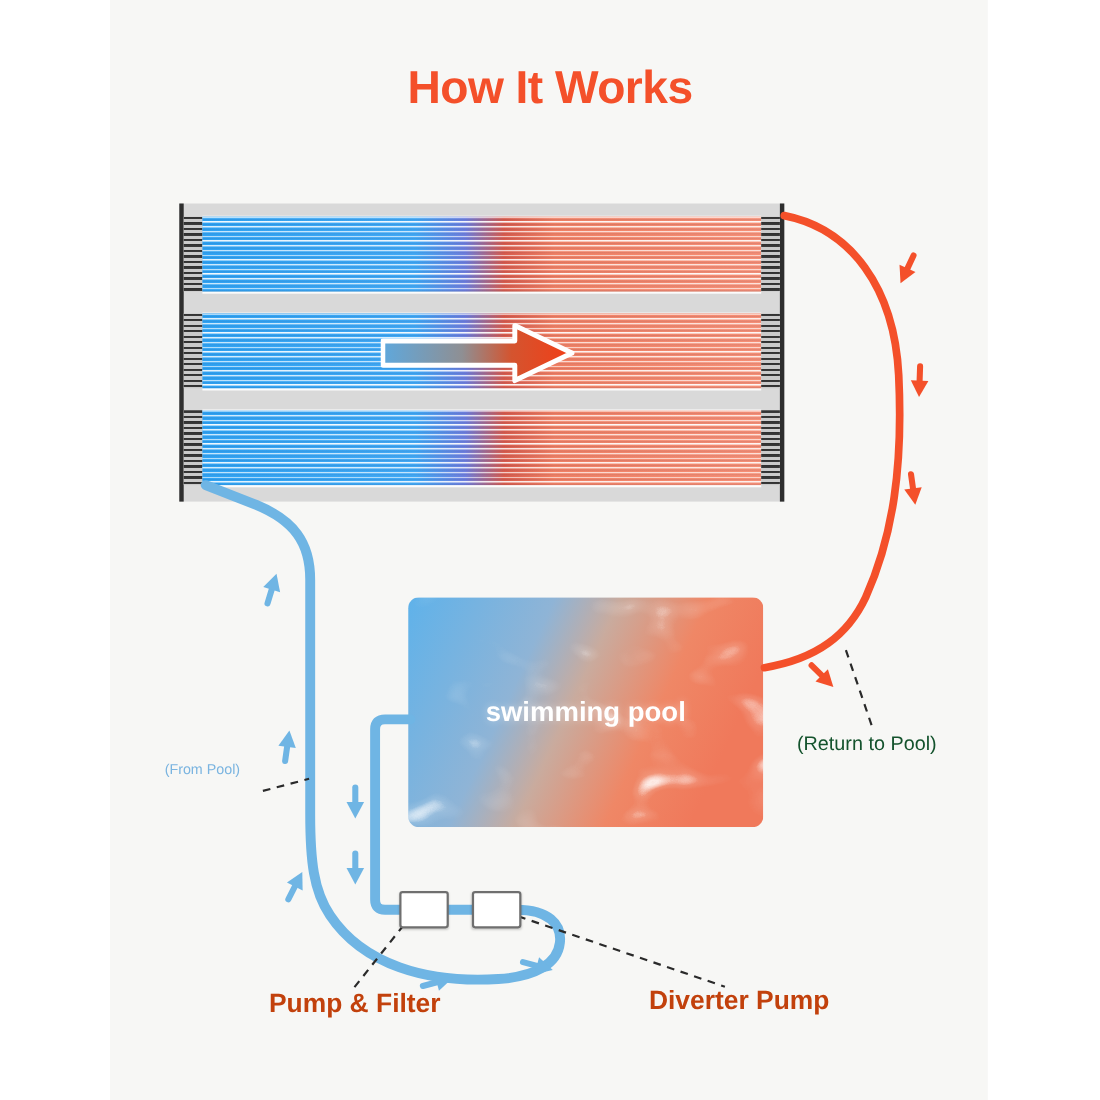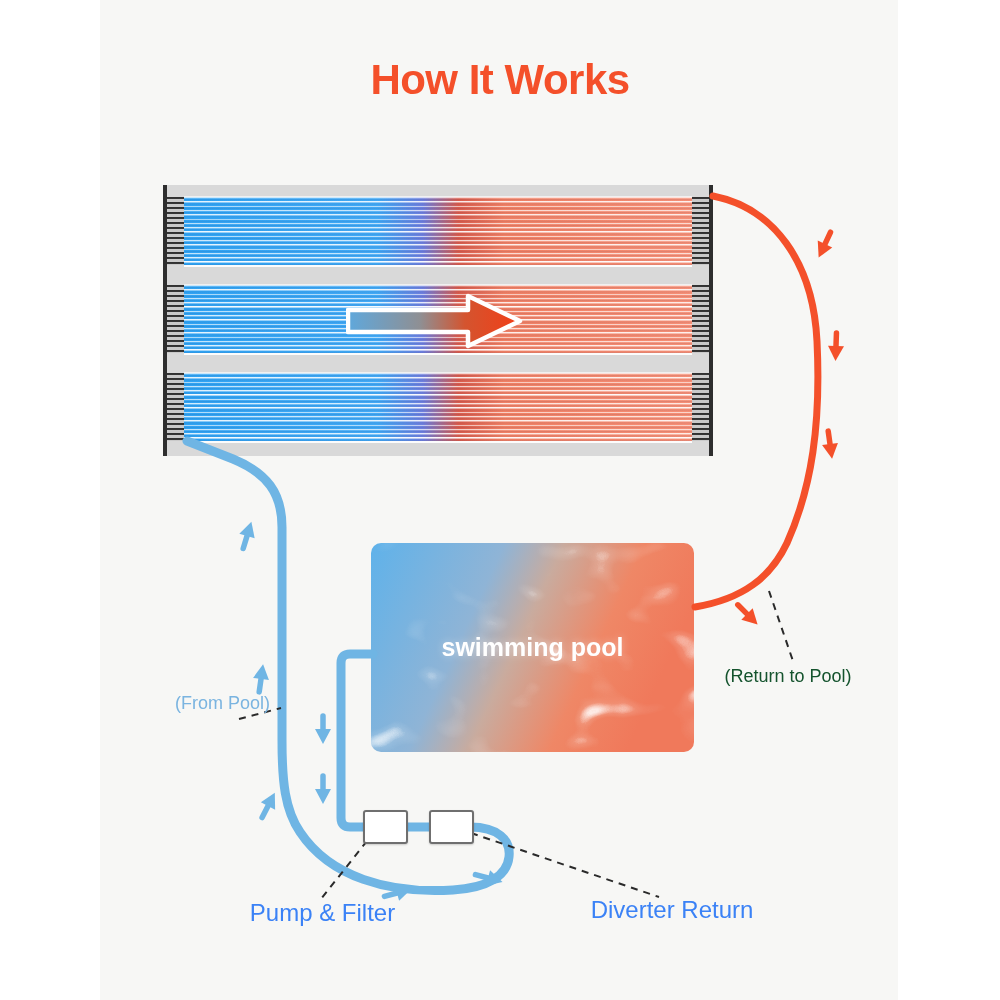--- a/index.html
+++ b/index.html
@@ -41,25 +41,25 @@
   .box{position:absolute;width:41px;height:30px;background:#FFFFFF;border:2px solid #6F6F6F;
        border-radius:3px;box-shadow:0 1px 2px rgba(0,0,0,0.18);z-index:3;}
   #pump-box{left:363px;top:810px;}
   #diverter-box{left:429px;top:810px;}
 
   
   .lbl{position:absolute;text-align:center;z-index:4;line-height:1.12;}
   .lbl .t1{font-weight:700;}
   .cool{left:98px;top:691px;width:172px;color:#55A1D8;}
   .cool .t1{font-size:24px;}
-  .cool .t2{font-size:18px;color:#7AB4E0;margin-top:2px;text-align:right;}
+  .cool .t2{font-size:13px;color:#7AB4E0;margin-top:2px;}
   .solar{left:700px;top:663px;width:176px;color:#F4502A;}
   .solar .t1{font-size:24px;}
   .solar .t2{font-size:18px;color:#14532d;margin-top:3px;}
-  .black-lbl{color:#3b82f6;font-weight:400;font-size:24px;}
+  .black-lbl{color:#c2410c;font-weight:700;font-size:24px;}
   .pump-lbl{left:240px;top:900px;width:165px;}
   .divert-lbl{left:588px;top:897px;width:168px;}
 </style>
 </head>
 <body>
 
 <div class="stage">
   <div class="canvas-col"></div>
 
   <div class="title">How It Works</div>
@@ -165,14 +165,14 @@
 
   <div class="lbl cool">
     <div class="t2">(From Pool)</div>
   </div>
 
   <div class="lbl solar">
     <div class="t2">(Return to Pool)</div>
   </div>
 
   <div class="lbl black-lbl pump-lbl">Pump &amp; Filter</div>
-  <div class="lbl black-lbl divert-lbl">Diverter Return</div>
+  <div class="lbl black-lbl divert-lbl">Diverter Pump</div>
 </div>
 
 </body></html>

